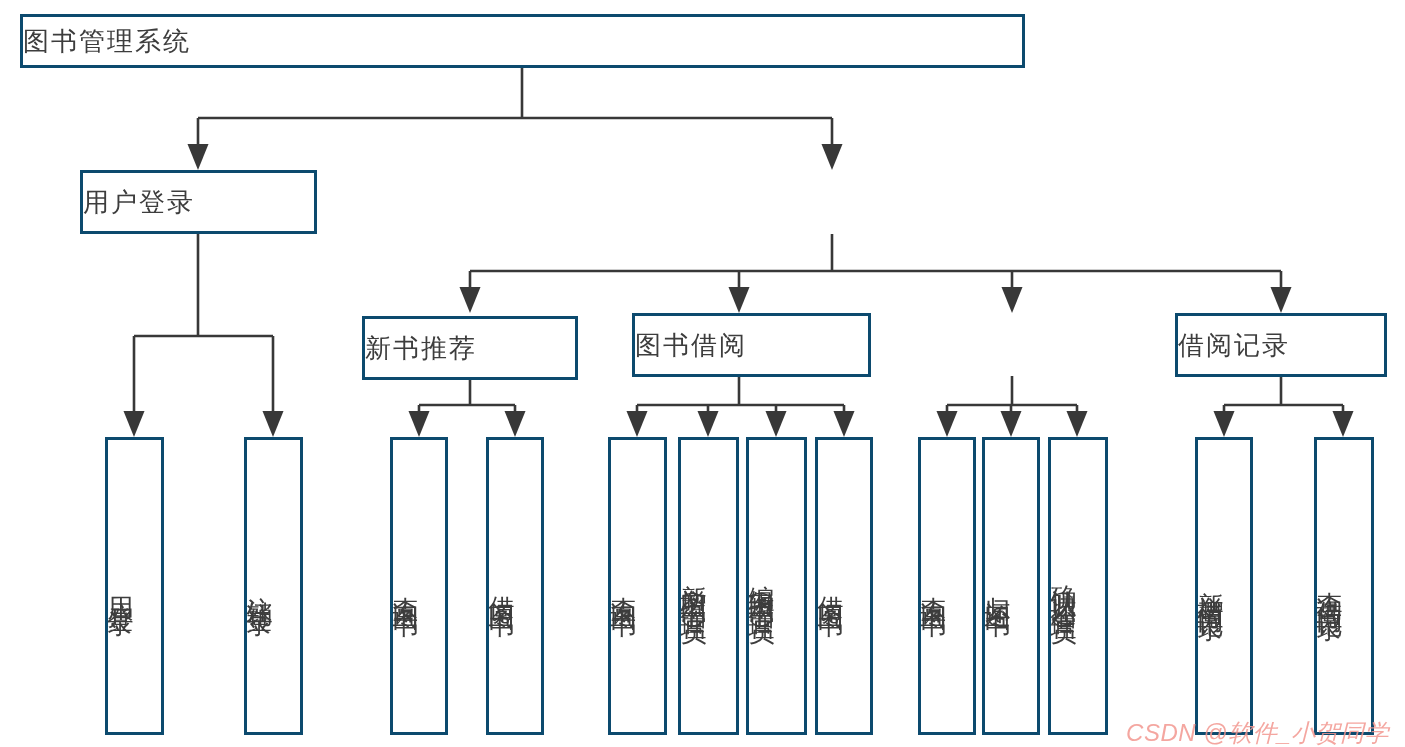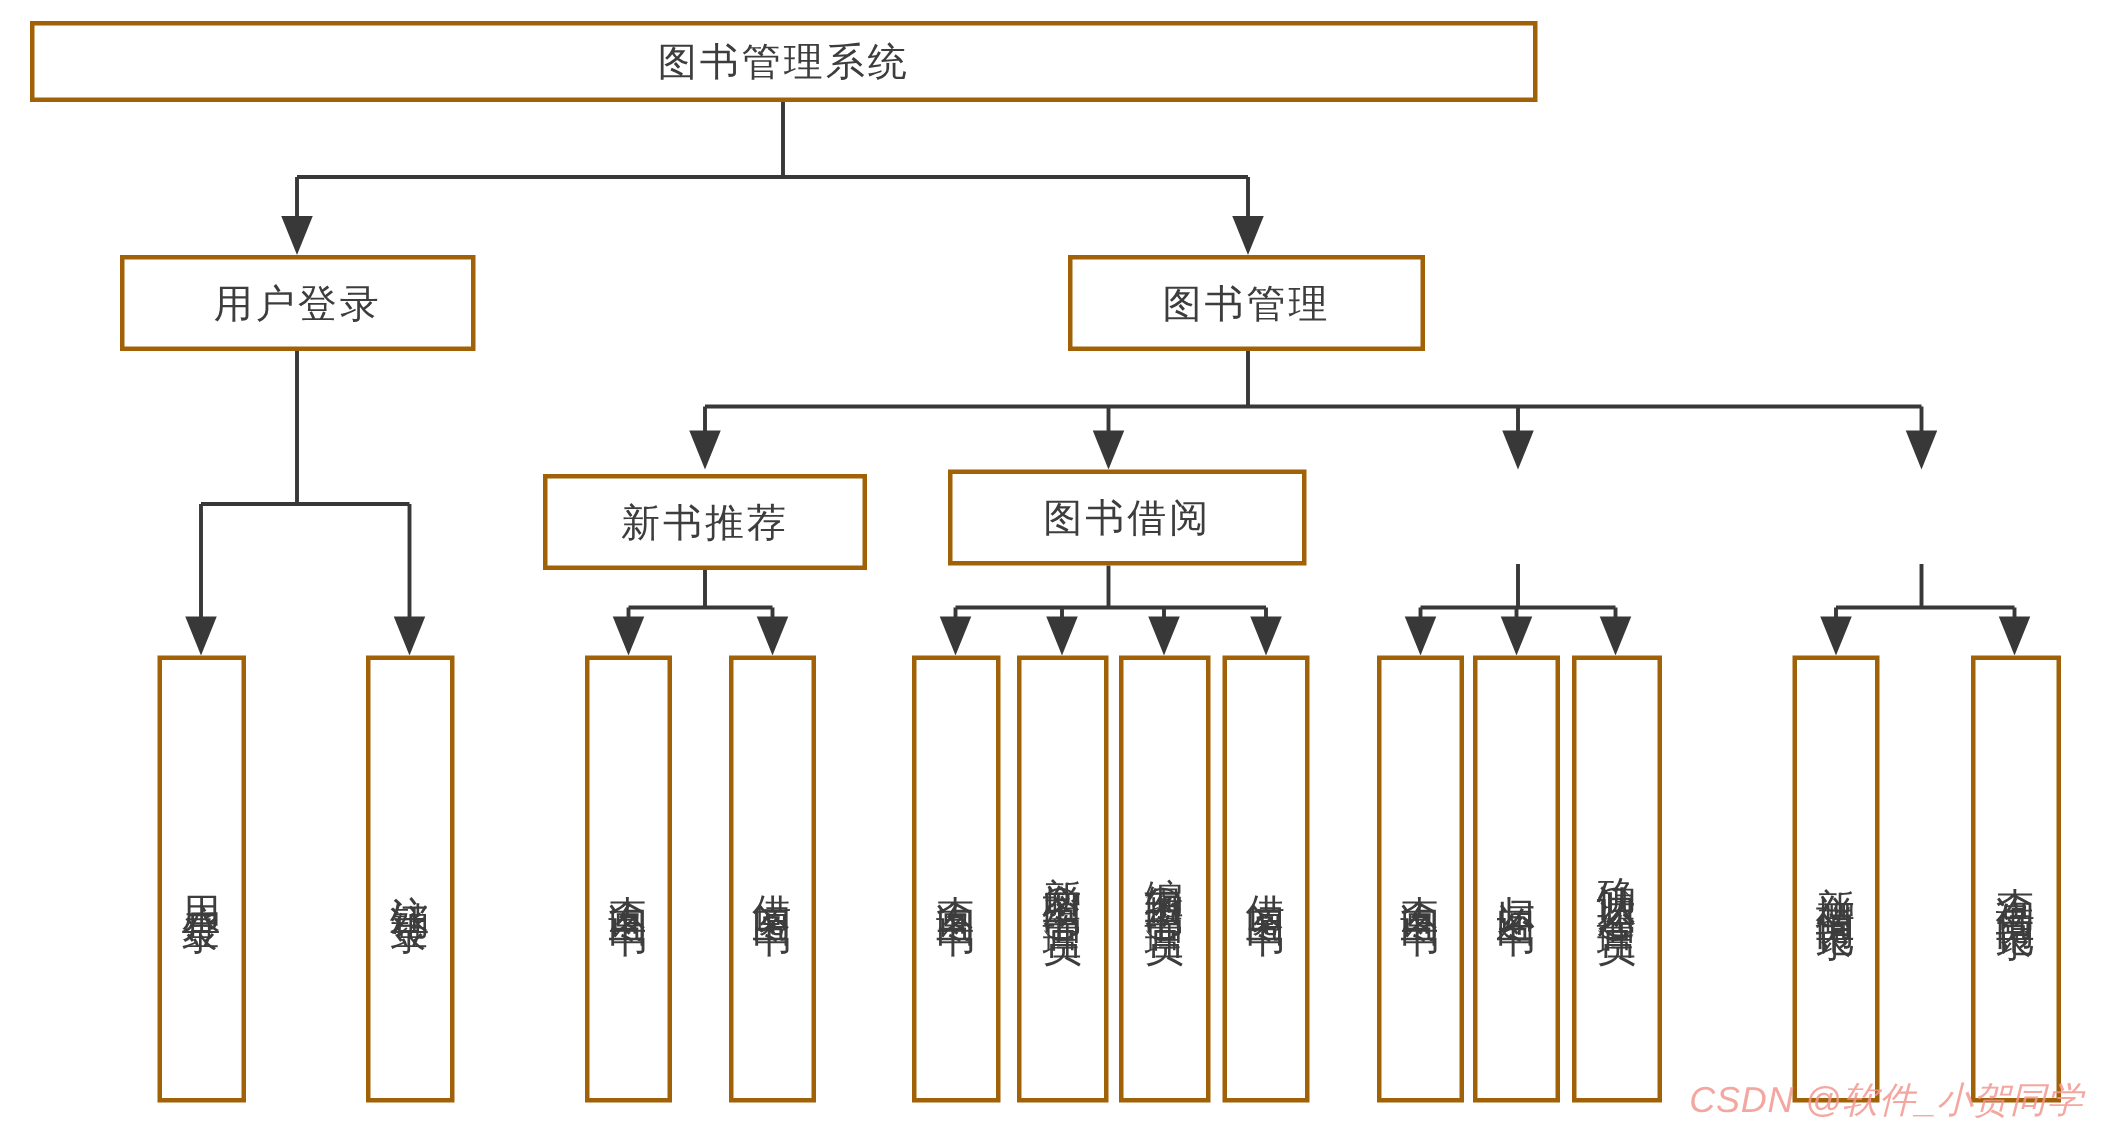--- a/index.html
+++ b/index.html
@@ -12,25 +12,25 @@
     overflow: hidden;
   }
   .connectors {
     position: absolute;
     left: 0; top: 0;
     width: 1405px; height: 747px;
   }
   .box {
     position: absolute;
     box-sizing: border-box;
-    border: 3px solid #a16207;
+    border: 3px solid #0c4a6e;
     background: #ffffff;
     display: flex;
     align-items: center;
-    justify-content: center;
+    justify-content: flex-start;
     color: #3d3d3d;
     font-size: 26px;
     letter-spacing: 2px;
     line-height: 1;
     overflow: hidden;
   }
   .leaf span {
     writing-mode: vertical-rl;
     text-orientation: mixed;
     font-size: 26px;
@@ -105,29 +105,29 @@
       </g>
   </svg>
 
   <div class="box" style="left:20px;top:14px;width:1005px;height:54px">
     <span>图书管理系统</span>
   </div>
 
   <div class="box" style="left:80px;top:170px;width:237px;height:64px">
     <span>用户登录</span>
   </div>
-  <div class="box" style="left:712px;top:170px;width:238px;height:64px">
-    <span>图书管理</span>
-  </div>
 
   <div class="box" style="left:362px;top:316px;width:216px;height:64px">
     <span>新书推荐</span>
   </div>
   <div class="box" style="left:632px;top:313px;width:239px;height:64px">
     <span>图书借阅</span>
+  </div>
+  <div class="box" style="left:1175px;top:313px;width:212px;height:64px">
+    <span>借阅记录</span>
   </div>
 
   <div class="box leaf" style="left:105px;top:437px;width:59px;height:298px">
     <span>用户登录</span>
   </div>
   <div class="box leaf" style="left:244px;top:437px;width:59px;height:298px">
     <span>注销登录</span>
   </div>
 
   <div class="box leaf" style="left:390px;top:437px;width:58px;height:298px">

